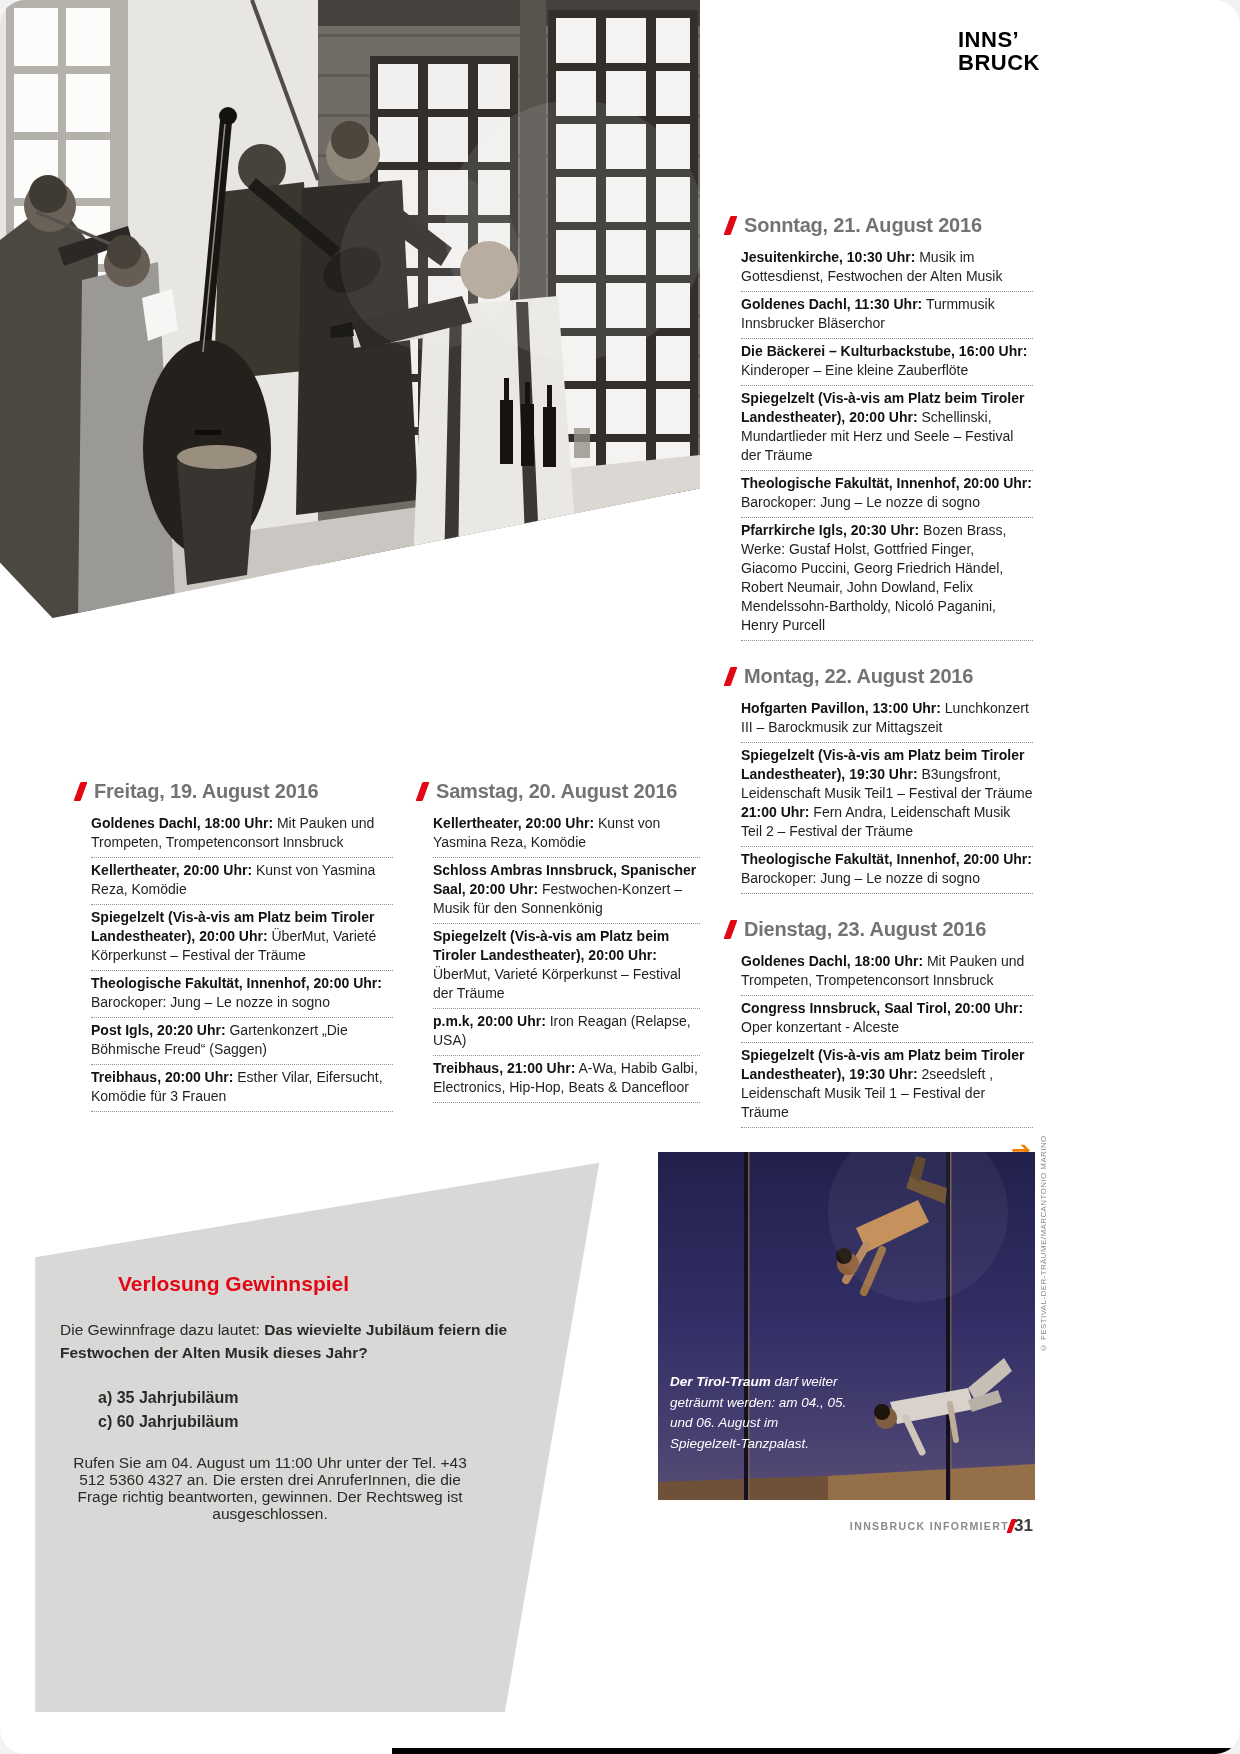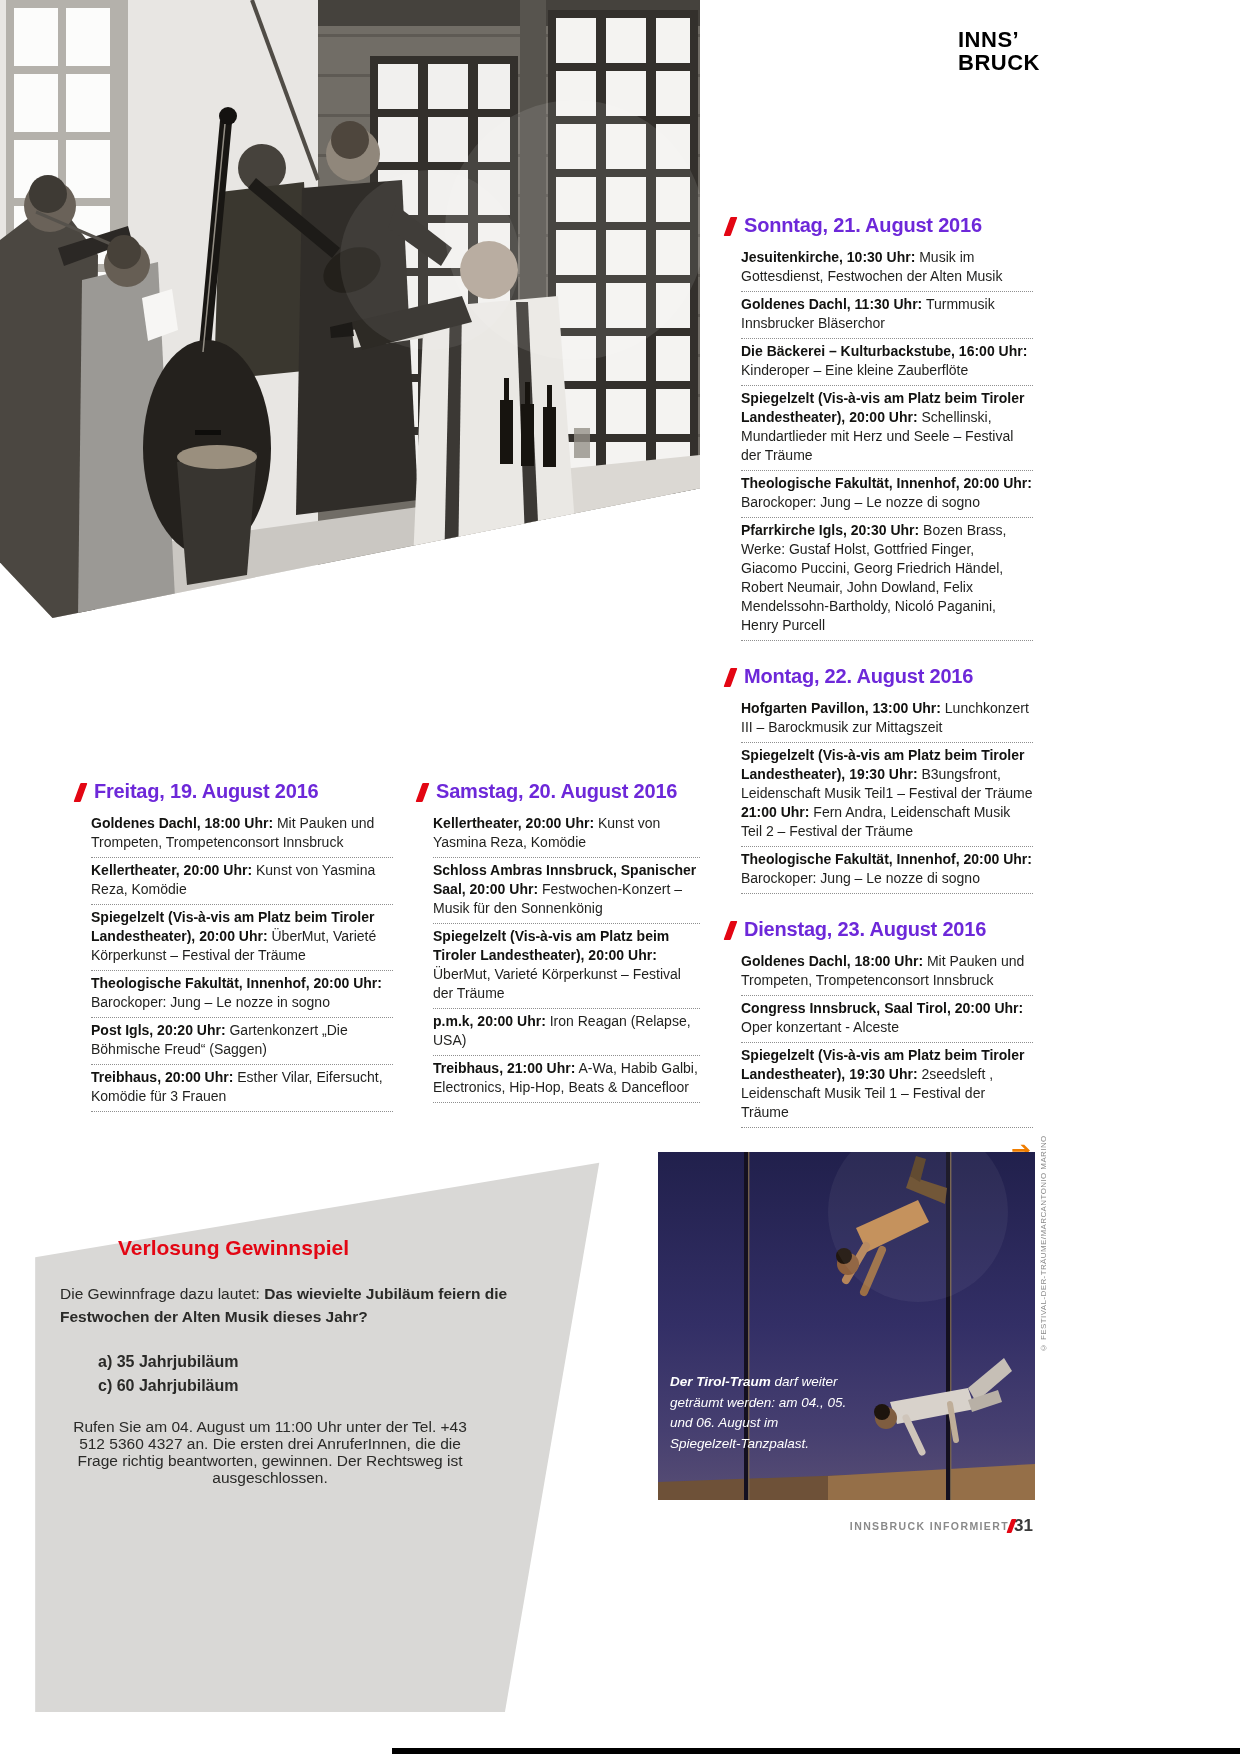--- a/index.html
+++ b/index.html
@@ -1,50 +1,50 @@
 <!DOCTYPE html>
 <html><head>
 <meta charset="utf-8">
 <style>
   html,body { margin:0; padding:0; background:#f2f2f2; }
   .page { position:relative; width:1240px; height:1754px; background:#ffffff; overflow:hidden;
-          font-family:"Liberation Sans","DejaVu Sans",sans-serif; margin:0 auto; }
+          font-family:"Liberation Sans","DejaVu Sans",sans-serif; margin:0 auto;border-radius:25px; }
 
   
   .top-photo { position:absolute; left:0; top:0; width:700px; height:618px;
                clip-path:polygon(0 0,100% 0,100% 79%,7.5% 100%,0 91%); }
   .top-photo svg { display:block; width:100%; height:100%; }
 
   
   .logo { position:absolute; left:958px; top:28px; font-weight:800; font-size:22px;
           line-height:23px; letter-spacing:.5px; color:#000; }
 
   
   .col { position:absolute; }
   .col-left  { left:75px;  top:780px; width:318px; }
   .col-mid   { left:417px; top:780px; width:283px; }
   .col-right { left:725px; top:214px; width:308px; }
 
   .section + .section { margin-top:24px; }
-  .section-heading { display:flex; align-items:center; color:#6d28d9; font-size:20px;
+  .section-heading { display:flex; align-items:flex-start; color:#737373; font-size:20px;
                      font-weight:700; letter-spacing:-.2px; margin-bottom:8px; }
   .slash { flex:0 0 auto; width:7px; height:19px; background:#e30613;
            transform:skewX(-20deg); margin:2px 10px 0 2px; border-radius:1px; }
   .entry-list { padding-left:16px; }
   .entry { font-size:14px; line-height:19px; color:#1f1f1d; padding:3px 0 5px;
            border-bottom:1px dotted #8f8f8f; }
   .entry b { color:#121210; }
   .next-arrow { text-align:right; padding-right:2px; margin-top:10px; color:#ef7d00;
                 font-size:24px; font-weight:700; line-height:1; cursor:pointer; }
 
   
   .giveaway-bg { position:absolute; left:30px; top:1160px; width:575px; height:552px;
                  background:#d9d8d6;
                  clip-path:polygon(0.9% 17.6%, 99% 0.5%, 82.6% 100%, 0.9% 100%); }
-  .giveaway-content { position:absolute; left:60px; top:1236px; width:470px; color:#2a2a28; }
+  .giveaway-content { position:absolute; left:60px; top:1272px; width:470px; color:#2a2a28; }
   .gw-title { color:#e30613; font-size:21px; font-weight:700; margin:0 0 10px 58px; }
   .gw-p1 { font-size:15.5px; line-height:23px; text-align:center; width:452px; margin-left:8px; }
   .gw-q  { font-size:15.5px; line-height:23px; text-align:left; margin-top:22px; }
   .gw-options { margin:22px 0 0 38px; font-weight:700; font-size:16px; line-height:24px; }
   .gw-p3 { margin-top:20px; width:420px; font-size:15.5px; line-height:17px; text-align:center; }
 
   
   .acro-photo { position:absolute; left:658px; top:1152px; width:377px; height:348px; }
   .acro-photo svg { display:block; width:100%; height:100%; }
   .caption { position:absolute; left:12px; bottom:46px; width:180px; color:#fff;

